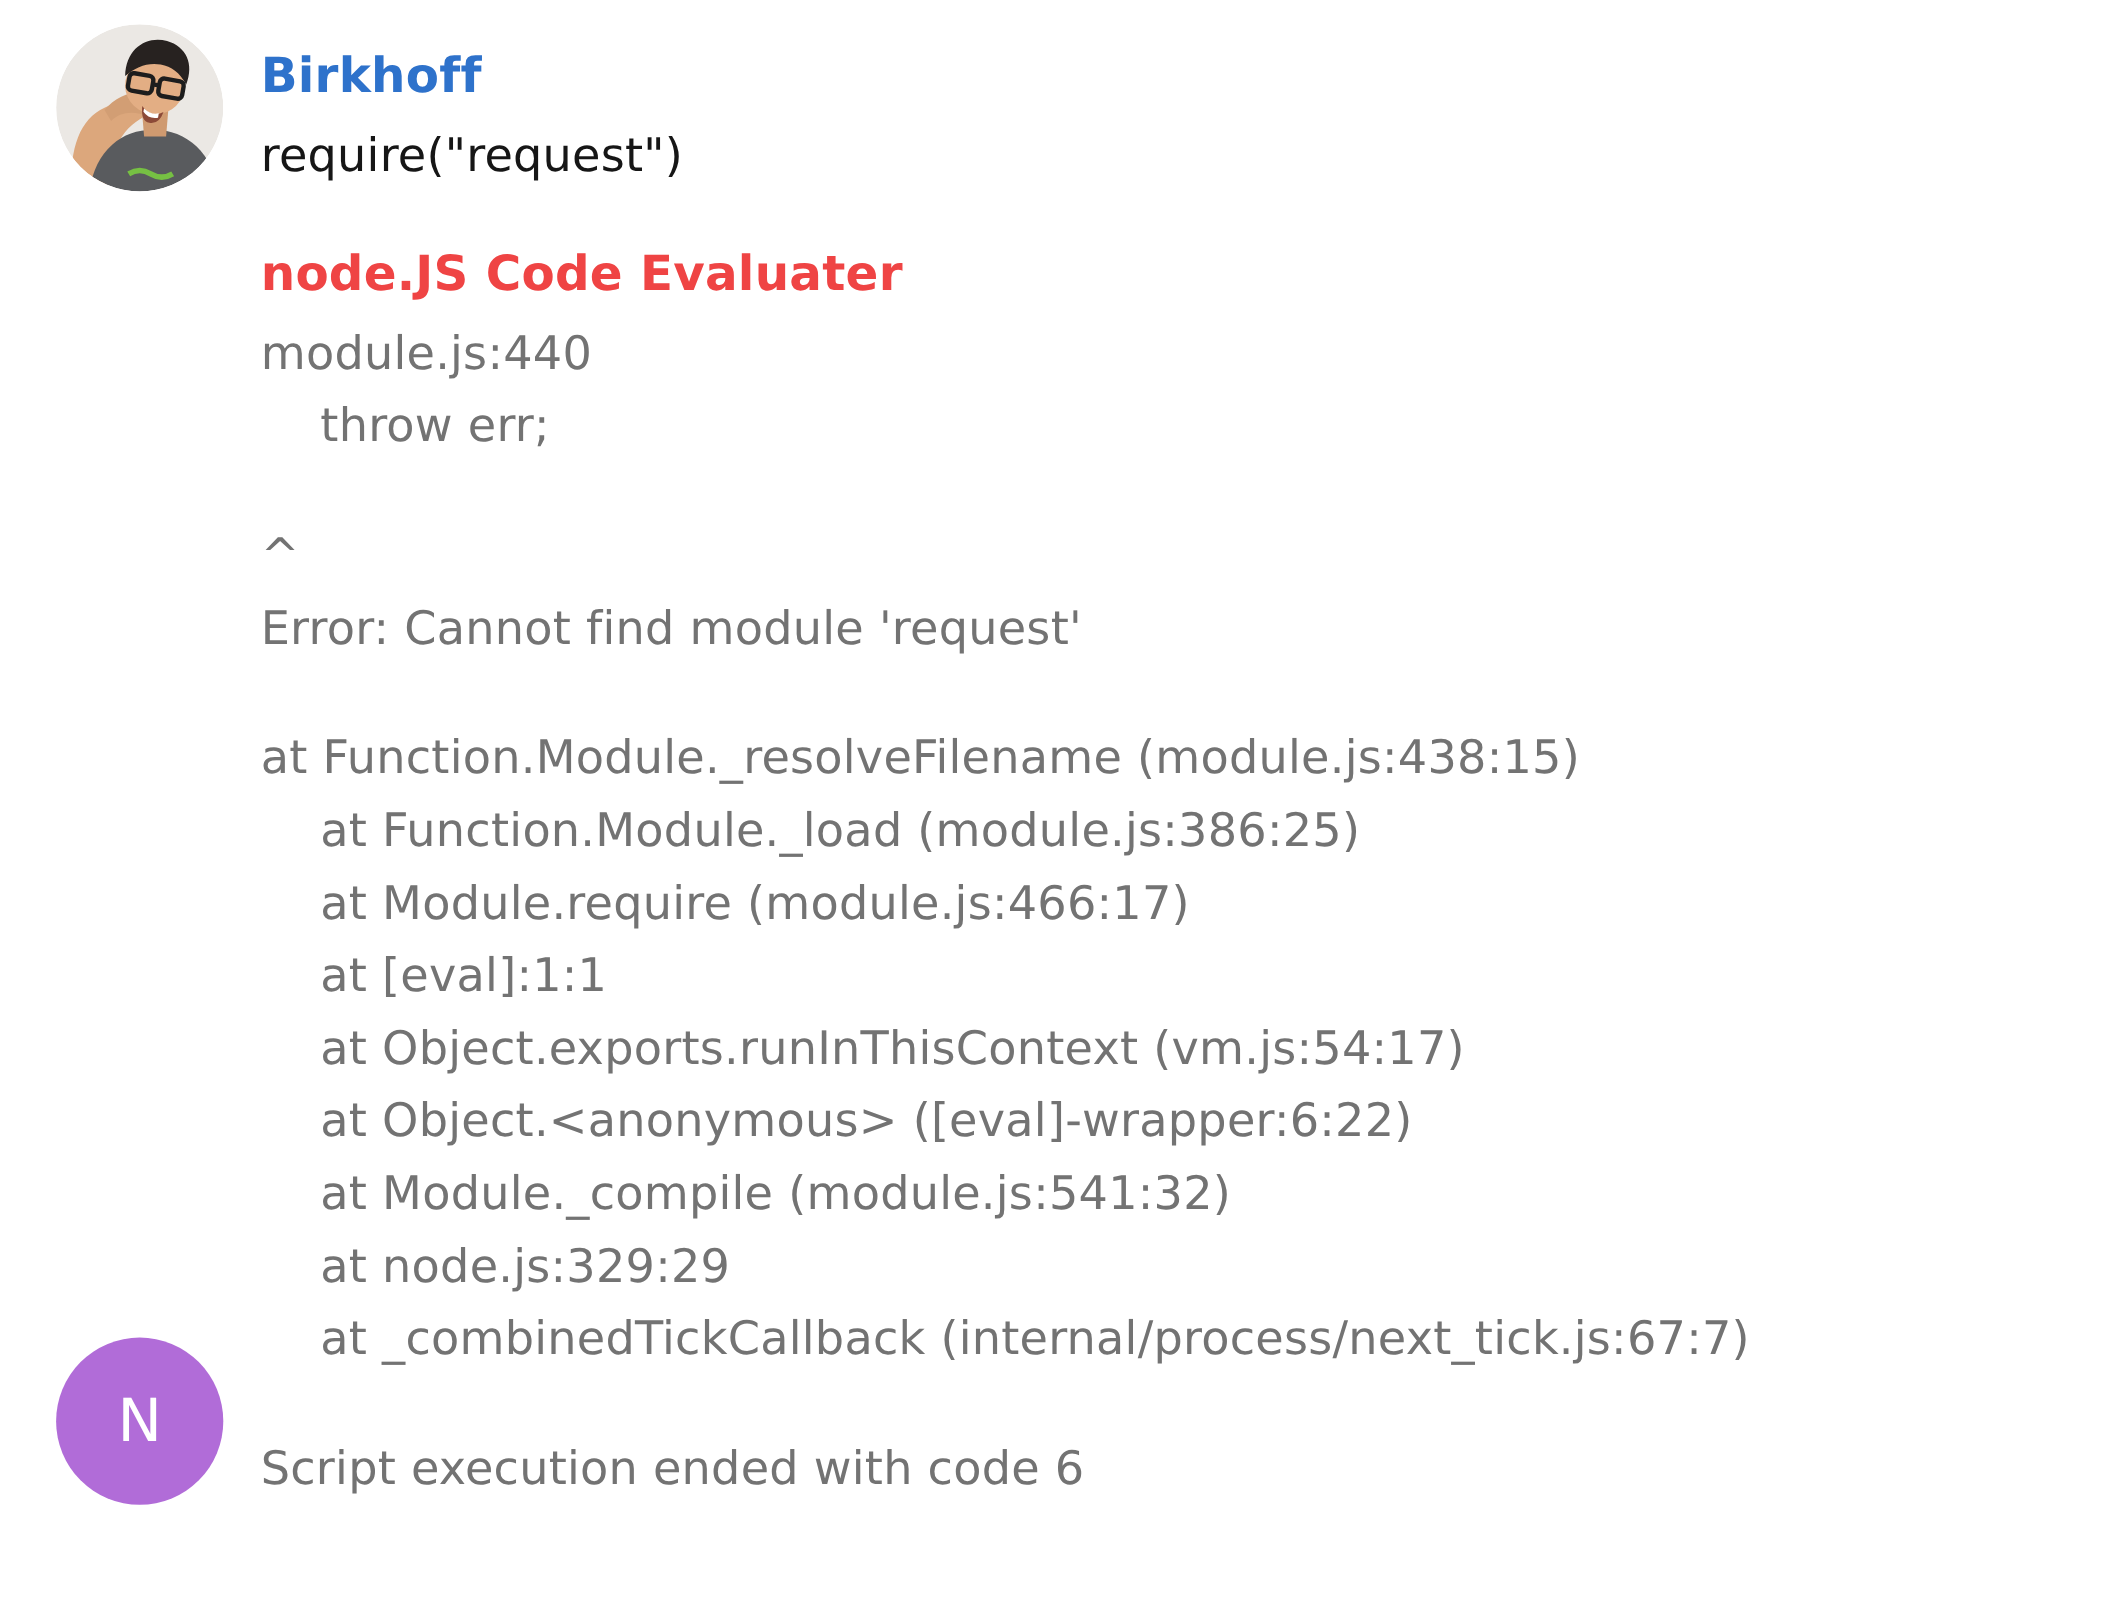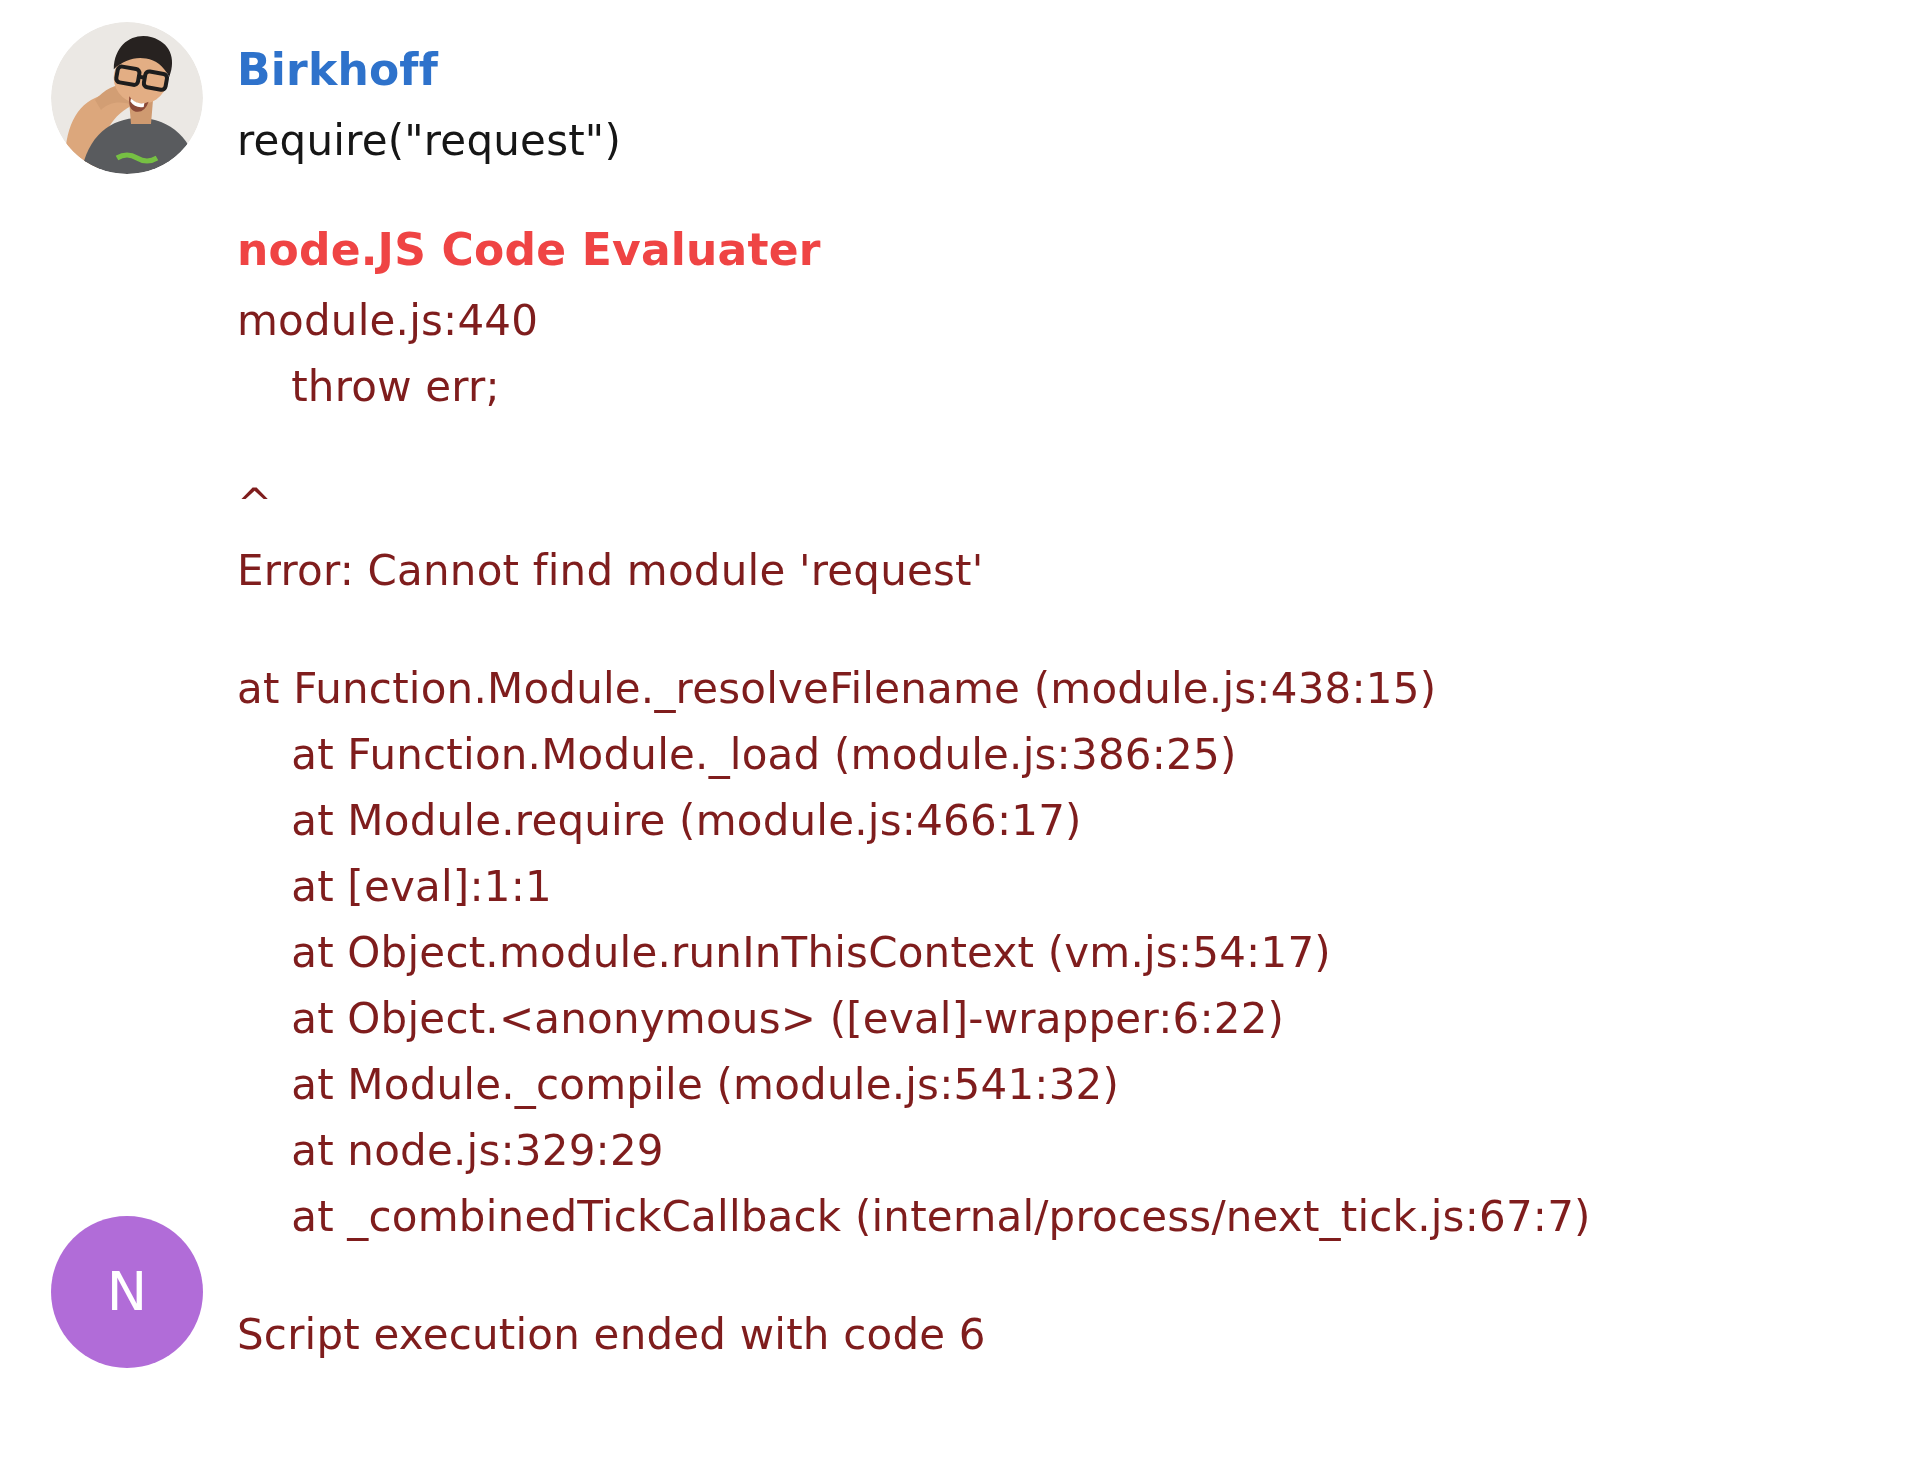--- a/index.html
+++ b/index.html
@@ -102,32 +102,32 @@
         </div>
     </div>
   </div>
 
   <div class="message">
     <div class="avatar avatar-letter" style="background-color: rgb(177, 108, 216);">
       <span class="letter" style="color: rgb(255, 255, 255);">N</span>
     </div>
     <div class="content">
       <div class="author" style="color: #ef4444;">node.JS Code Evaluater</div>
-      <div class="body" style="color: #7f1d1d;">
+      <div class="body" style="color: #737373;">
           <div class="line">module.js:440</div>
           <div class="line">    throw err;</div>
           <div class="line blank">&nbsp;</div>
           <div class="line">^</div>
           <div class="line">Error: Cannot find module 'request'</div>
           <div class="line blank">&nbsp;</div>
           <div class="line">at Function.Module._resolveFilename (module.js:438:15)</div>
           <div class="line">    at Function.Module._load (module.js:386:25)</div>
           <div class="line">    at Module.require (module.js:466:17)</div>
           <div class="line">    at [eval]:1:1</div>
-          <div class="line">    at Object.module.runInThisContext (vm.js:54:17)</div>
+          <div class="line">    at Object.exports.runInThisContext (vm.js:54:17)</div>
           <div class="line">    at Object.&lt;anonymous&gt; ([eval]-wrapper:6:22)</div>
           <div class="line">    at Module._compile (module.js:541:32)</div>
           <div class="line">    at node.js:329:29</div>
           <div class="line">    at _combinedTickCallback (internal/process/next_tick.js:67:7)</div>
           <div class="line blank">&nbsp;</div>
           <div class="line">Script execution ended with code 6</div>
         </div>
     </div>
   </div>
 

